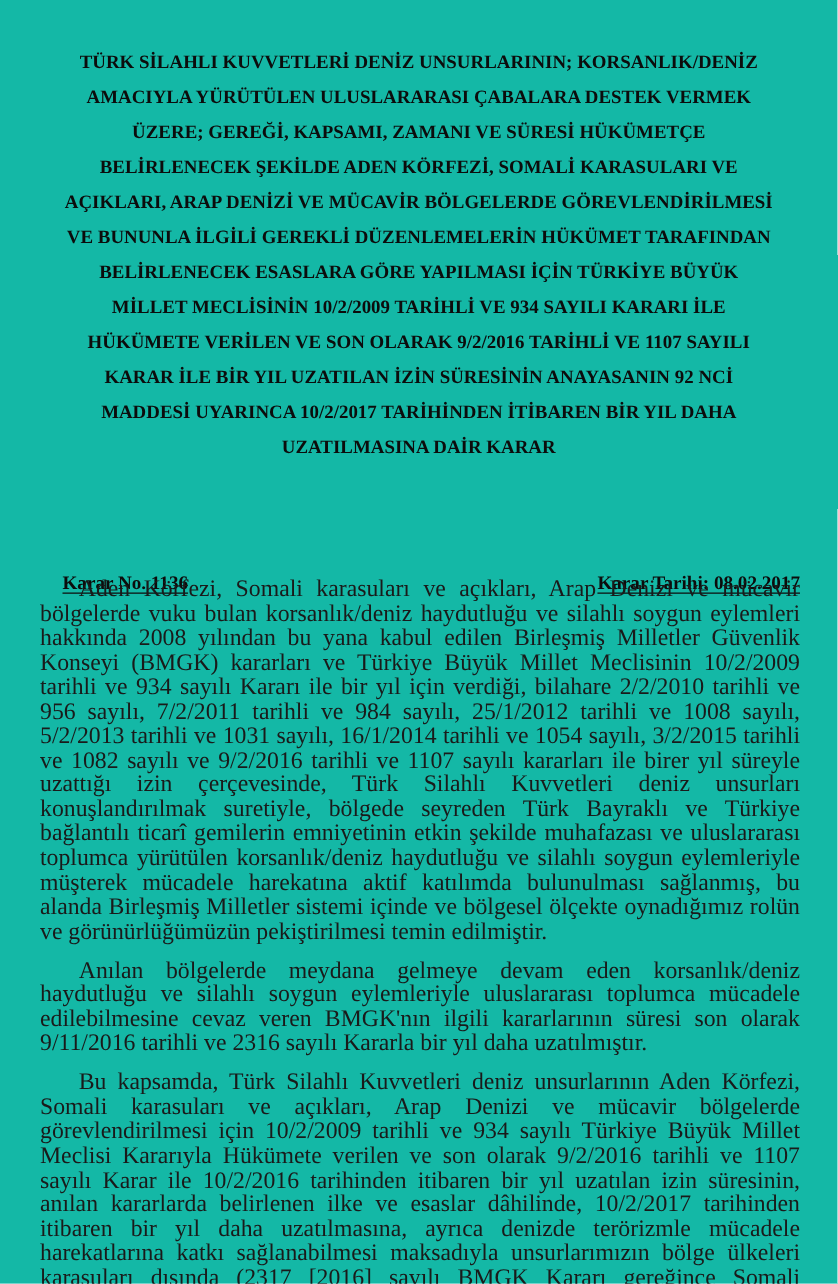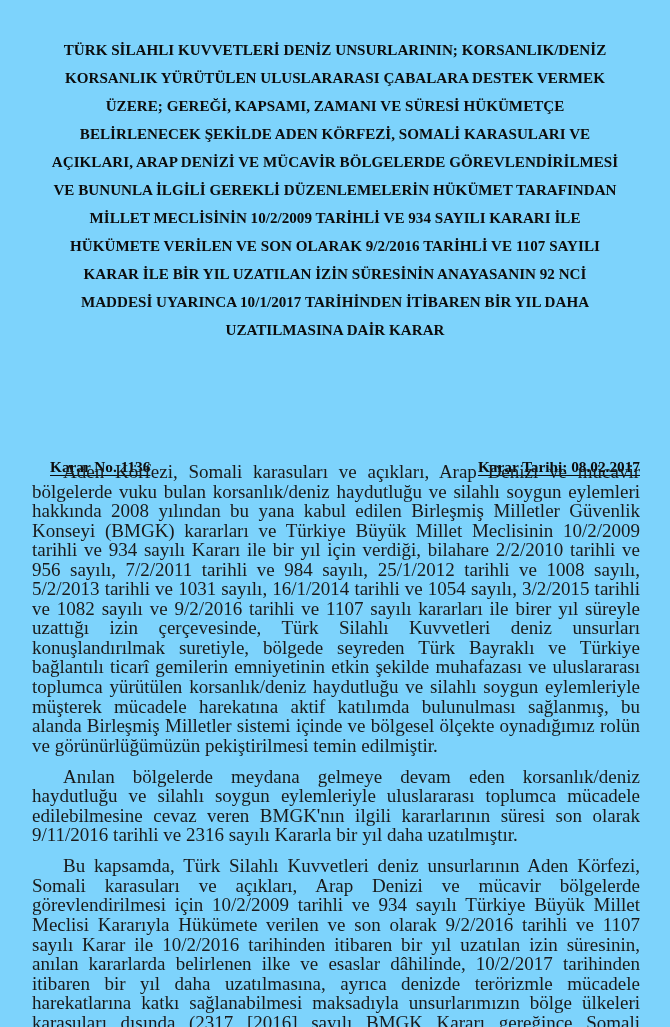--- a/index.html
+++ b/index.html
@@ -16,21 +16,21 @@
     color: #121212;
     -webkit-font-smoothing: antialiased;
   }
 
   .page {
     position: relative;
     width: 670px;
     height: 1027px;
     box-sizing: border-box;
     padding: 0;
-    background: #7dd3fc;
+    background: #14b8a6;
   }
 
   
   .title-block {
     position: absolute;
     left: 33px;
     top: 36px;
     width: 604px;
     text-align: center;
   }
@@ -88,29 +88,30 @@
     margin-bottom: 0;
   }
 </style>
 </head>
 <body>
 
 <div class="page">
 
   <div class="title-block">
     <div class="title-line">TÜRK SİLAHLI KUVVETLERİ DENİZ UNSURLARININ; KORSANLIK/DENİZ</div>
-    <div class="title-line">KORSANLIK YÜRÜTÜLEN ULUSLARARASI ÇABALARA DESTEK VERMEK</div>
+    <div class="title-line">AMACIYLA YÜRÜTÜLEN ULUSLARARASI ÇABALARA DESTEK VERMEK</div>
     <div class="title-line">ÜZERE; GEREĞİ, KAPSAMI, ZAMANI VE SÜRESİ HÜKÜMETÇE</div>
     <div class="title-line">BELİRLENECEK ŞEKİLDE ADEN KÖRFEZİ, SOMALİ KARASULARI VE</div>
     <div class="title-line">AÇIKLARI, ARAP DENİZİ VE MÜCAVİR BÖLGELERDE GÖREVLENDİRİLMESİ</div>
     <div class="title-line">VE BUNUNLA İLGİLİ GEREKLİ DÜZENLEMELERİN HÜKÜMET TARAFINDAN</div>
+    <div class="title-line">BELİRLENECEK ESASLARA GÖRE YAPILMASI İÇİN TÜRKİYE BÜYÜK</div>
     <div class="title-line">MİLLET MECLİSİNİN 10/2/2009 TARİHLİ VE 934 SAYILI KARARI İLE</div>
     <div class="title-line">HÜKÜMETE VERİLEN VE SON OLARAK 9/2/2016 TARİHLİ VE 1107 SAYILI</div>
     <div class="title-line">KARAR İLE BİR YIL UZATILAN İZİN SÜRESİNİN ANAYASANIN 92 NCİ</div>
-    <div class="title-line">MADDESİ UYARINCA 10/1/2017 TARİHİNDEN İTİBAREN BİR YIL DAHA</div>
+    <div class="title-line">MADDESİ UYARINCA 10/2/2017 TARİHİNDEN İTİBAREN BİR YIL DAHA</div>
     <div class="title-line">UZATILMASINA DAİR KARAR</div>
   </div>
 
   <div class="karar-row">
     <span class="karar-item">Karar No. 1136</span>
     <span class="karar-item">Karar Tarihi: 08.02.2017</span>
   </div>
 
   <div class="body-block">
     <p class="para">Aden Körfezi, Somali karasuları ve açıkları, Arap Denizi ve mücavir bölgelerde vuku bulan korsanlık/deniz haydutluğu ve silahlı soygun eylemleri hakkında 2008 yılından bu yana kabul edilen Birleşmiş Milletler Güvenlik Konseyi (BMGK) kararları ve Türkiye Büyük Millet Meclisinin 10/2/2009 tarihli ve 934 sayılı Kararı ile bir yıl için verdiği, bilahare 2/2/2010 tarihli ve 956 sayılı, 7/2/2011 tarihli ve 984 sayılı, 25/1/2012 tarihli ve 1008 sayılı, 5/2/2013 tarihli ve 1031 sayılı, 16/1/2014 tarihli ve 1054 sayılı, 3/2/2015 tarihli ve 1082 sayılı ve 9/2/2016 tarihli ve 1107 sayılı kararları ile birer yıl süreyle uzattığı izin çerçevesinde, Türk Silahlı Kuvvetleri deniz unsurları konuşlandırılmak suretiyle, bölgede seyreden Türk Bayraklı ve Türkiye bağlantılı ticarî gemilerin emniyetinin etkin şekilde muhafazası ve uluslararası toplumca yürütülen korsanlık/deniz haydutluğu ve silahlı soygun eylemleriyle müşterek mücadele harekatına aktif katılımda bulunulması sağlanmış, bu alanda Birleşmiş Milletler sistemi içinde ve bölgesel ölçekte oynadığımız rolün ve görünürlüğümüzün pekiştirilmesi temin edilmiştir.</p>

